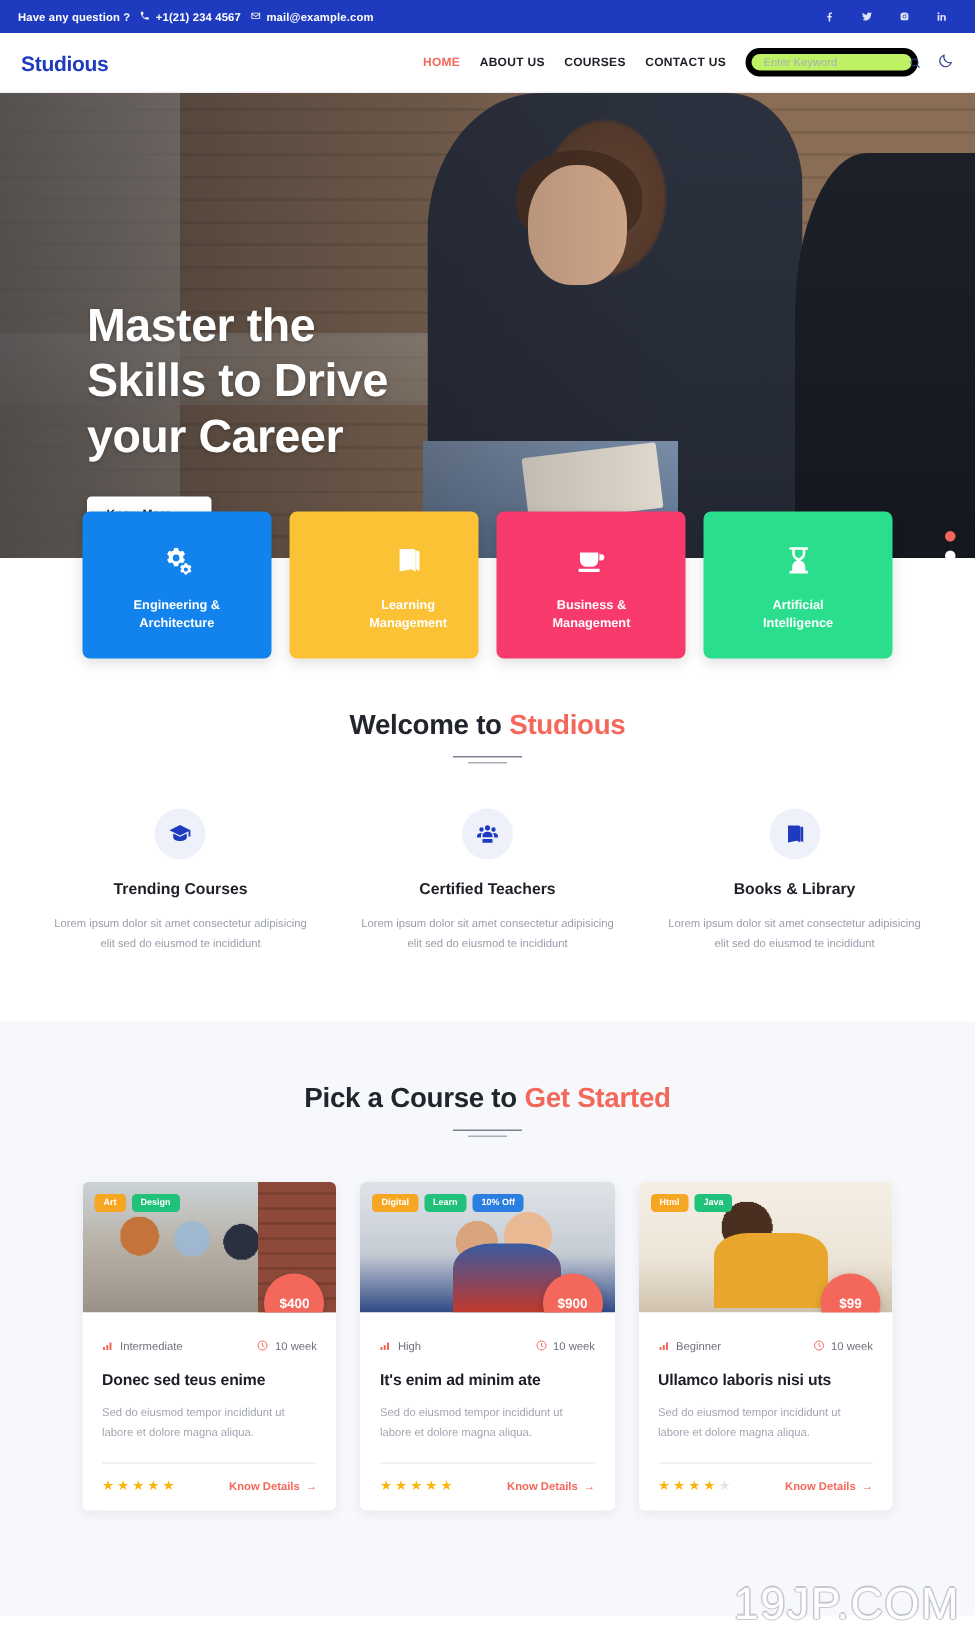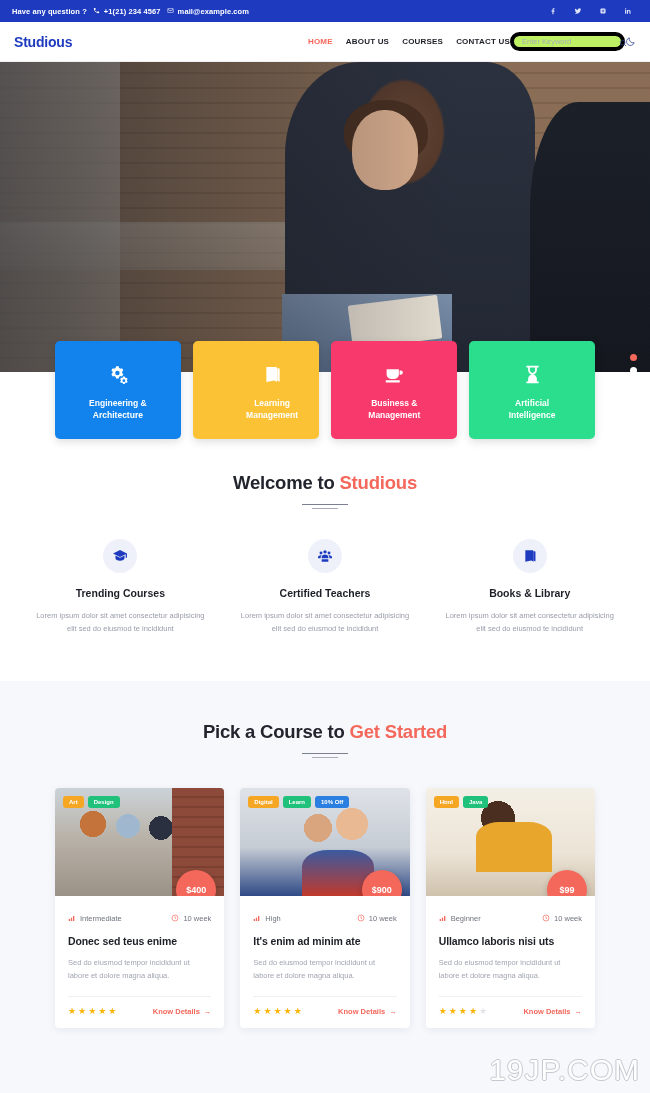--- a/index.html
+++ b/index.html
@@ -26,21 +26,21 @@
   .topbar-right .soc svg { width:8px; height:8px; fill:#dfe4f8; }
 
   
   .nav {
     height:40px; background:#ffffff;
     display:flex; align-items:center;
     padding:0 14px;
     border-bottom:1px solid #f0f0f2;
   }
   .logo { font-size:14px; font-weight:bold; color:#1e3bbf; letter-spacing:-.2px; }
-  .nav-right { margin-left:auto; display:flex; align-items:center; }
+  .nav-right { margin-left:auto; display:flex; align-items:center; gap:13px; }
   .nav-links { display:flex; align-items:center; gap:13px; }
   .nav-link { font-size:8px; font-weight:bold; color:#1d1f27; letter-spacing:.2px; cursor:pointer; }
   .nav-link.active { color:#f4685b; }
   .search-box {
     width:115px; height:19px; border:4px solid #000000; border-radius:10px;
     display:flex; align-items:center; padding:0 8px; background:#bef264;
   }
   .search-box input {
     border:none; outline:none; flex:1; font-size:7.5px;
     font-family:"Liberation Sans", sans-serif; color:#6b6f7c; background:transparent;
@@ -148,21 +148,21 @@
   .f-title { font-size:10.5px; font-weight:bold; color:#1d1f27; margin-bottom:10px; }
   .f-text { font-size:7.5px; line-height:13px; color:#9a9eab; }
 
   
   .courses { background:#f7f8fc; padding:40px 0 70px; }
   .course-grid { display:flex; gap:16px; justify-content:center; margin-top:34px; padding:0 55px; }
   .course {
     width:174px; background:#ffffff; border-radius:4px; overflow:hidden;
     box-shadow:0 2px 8px rgba(25,30,60,.07);
   }
-  .c-thumb { position:relative; height:108px; overflow:hidden; }
+  .c-thumb { position:relative; height:87px; overflow:hidden; }
   .c-img { position:absolute; inset:0; }
   .img1 {
     background:
       radial-gradient(circle 13px at 38px 36px, #c4733a 0 100%, transparent 100%),
       radial-gradient(circle 12px at 73px 38px, #9fb7cf 0 100%, transparent 100%),
       radial-gradient(circle 12px at 106px 40px, #2a3040 0 100%, transparent 100%),
       radial-gradient(circle 13px at 130px 38px, #e8b31f 0 100%, transparent 100%),
       radial-gradient(circle 12px at 157px 36px, #30343f 0 100%, transparent 100%),
       linear-gradient(180deg,#cbd3d8 0%,#b9b2a8 46%,#9a9287 100%);
   }
@@ -301,20 +301,31 @@
     <div class="brick-left"></div>
     <div class="brick-sill"></div>
     <div class="person"></div>
     <div class="person-hair"></div>
     <div class="person-head"></div>
     <div class="jeans"></div>
     <div class="book-p"></div>
     <div class="dark-right"></div>
   </div>
   <div class="hero-shade"></div>
+  <div class="hero-content">
+    <div class="hero-title">
+      <div>Master the</div>
+      <div>Skills to Drive</div>
+      <div>your Career</div>
+    </div>
+    <button class="know-more">
+      <span>Know More</span>
+      <span>→</span>
+    </button>
+  </div>
   <div class="slider-dots">
     <span class="sdot active"></span>
     <span class="sdot"></span>
   </div>
 </div>
 
 <div class="cats">
   <div class="cat" id="cat0" style="background: rgb(18, 131, 236);">
     <span class="cicon">
       <svg viewBox="0 0 24 24">

